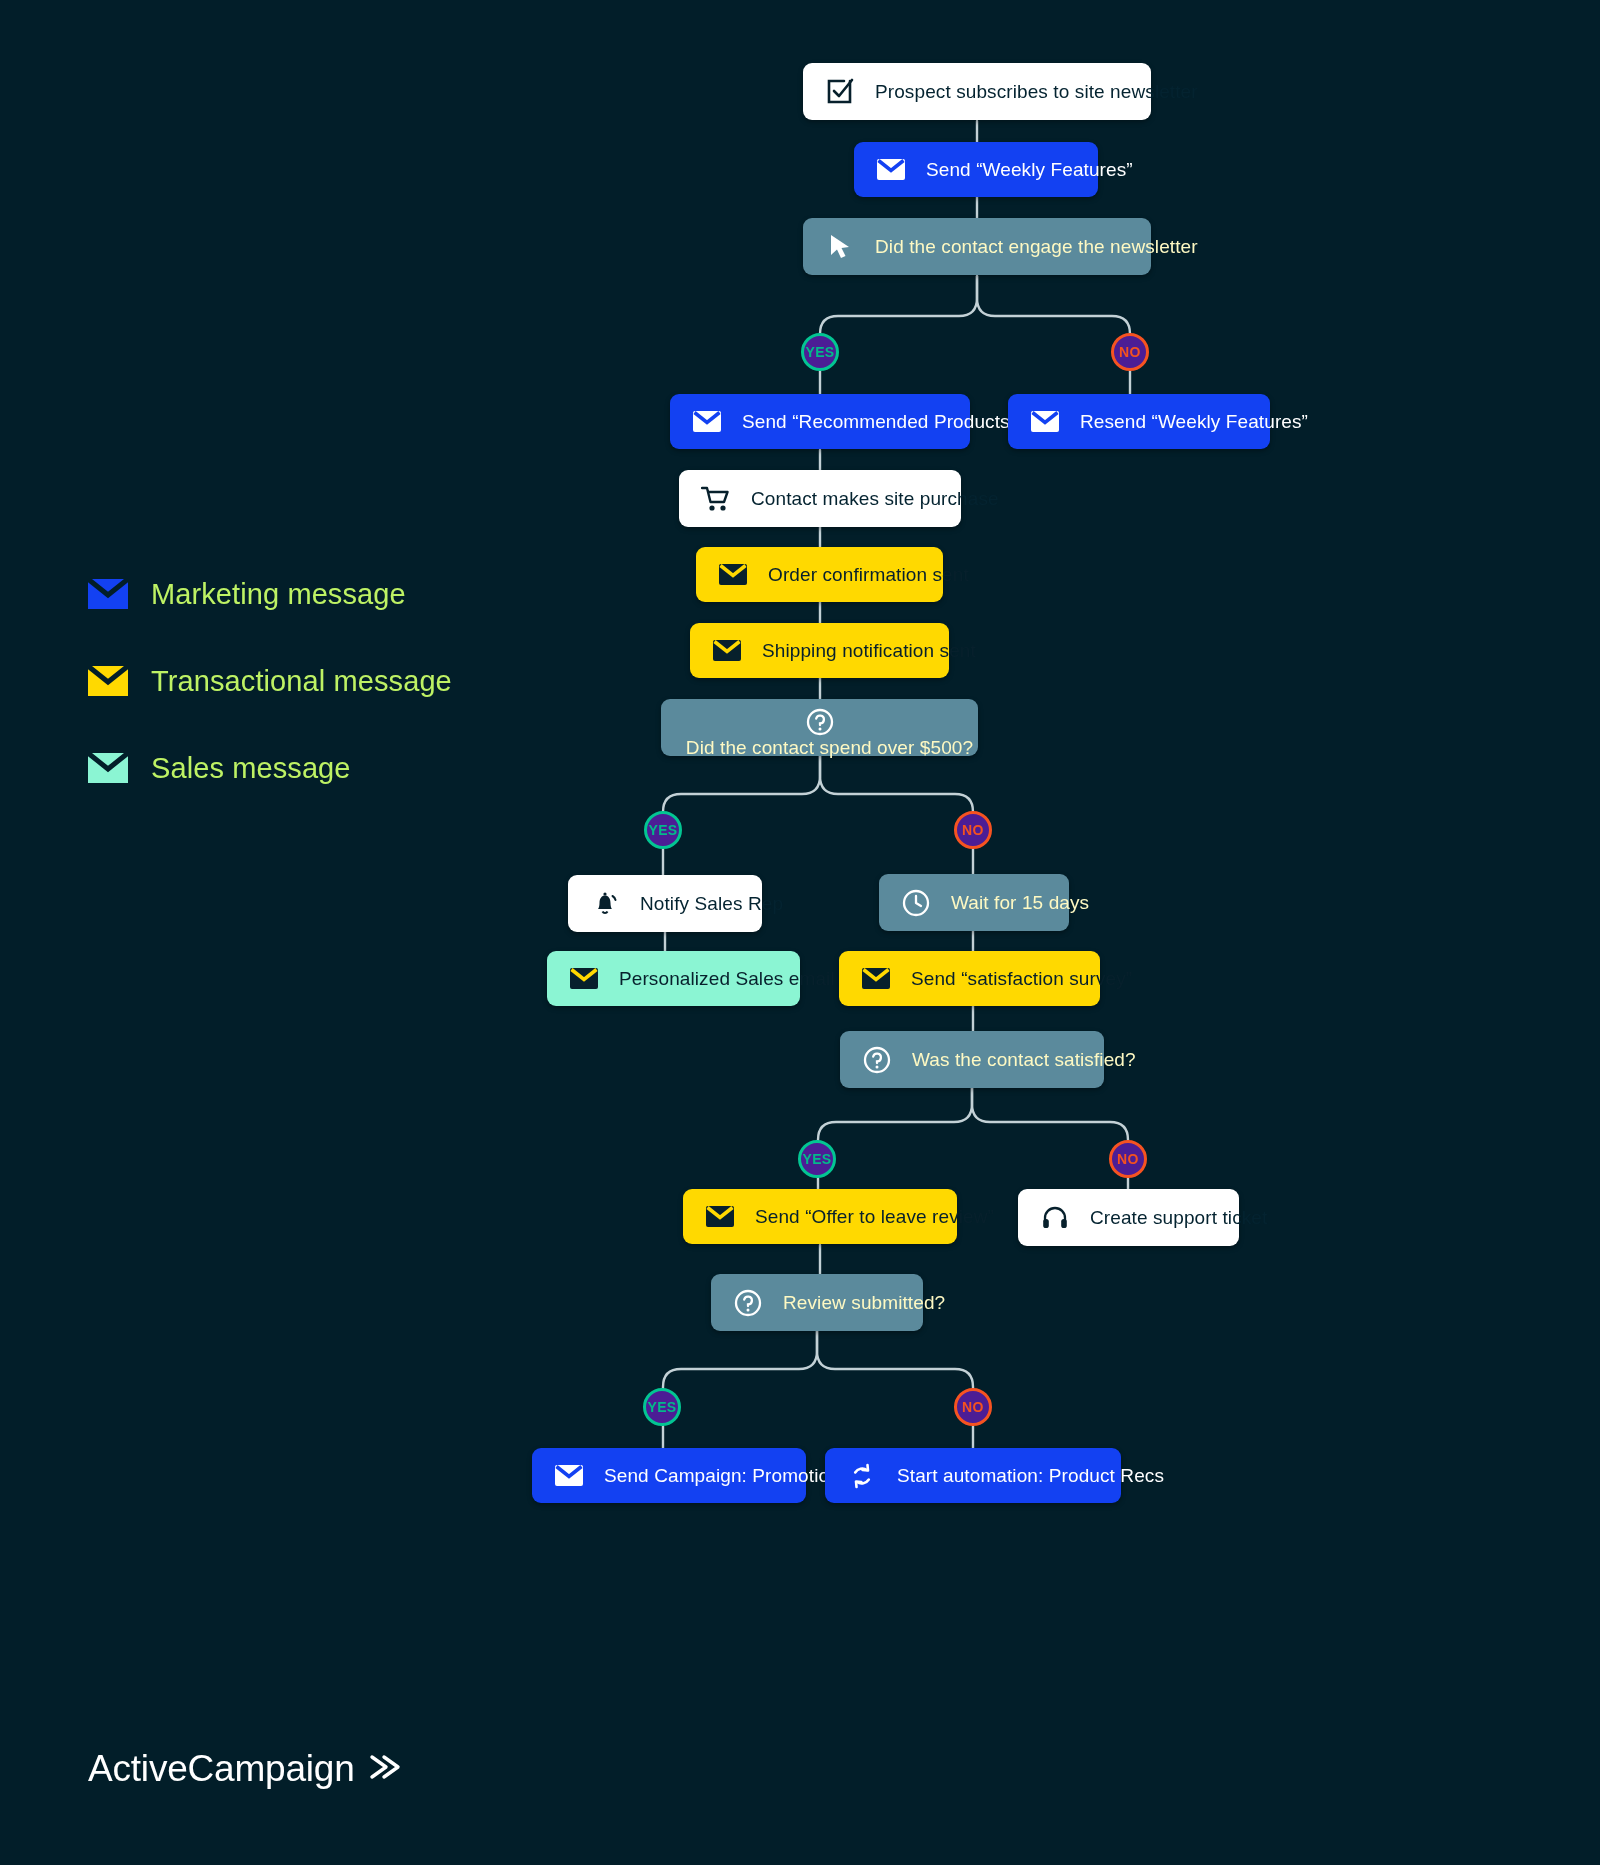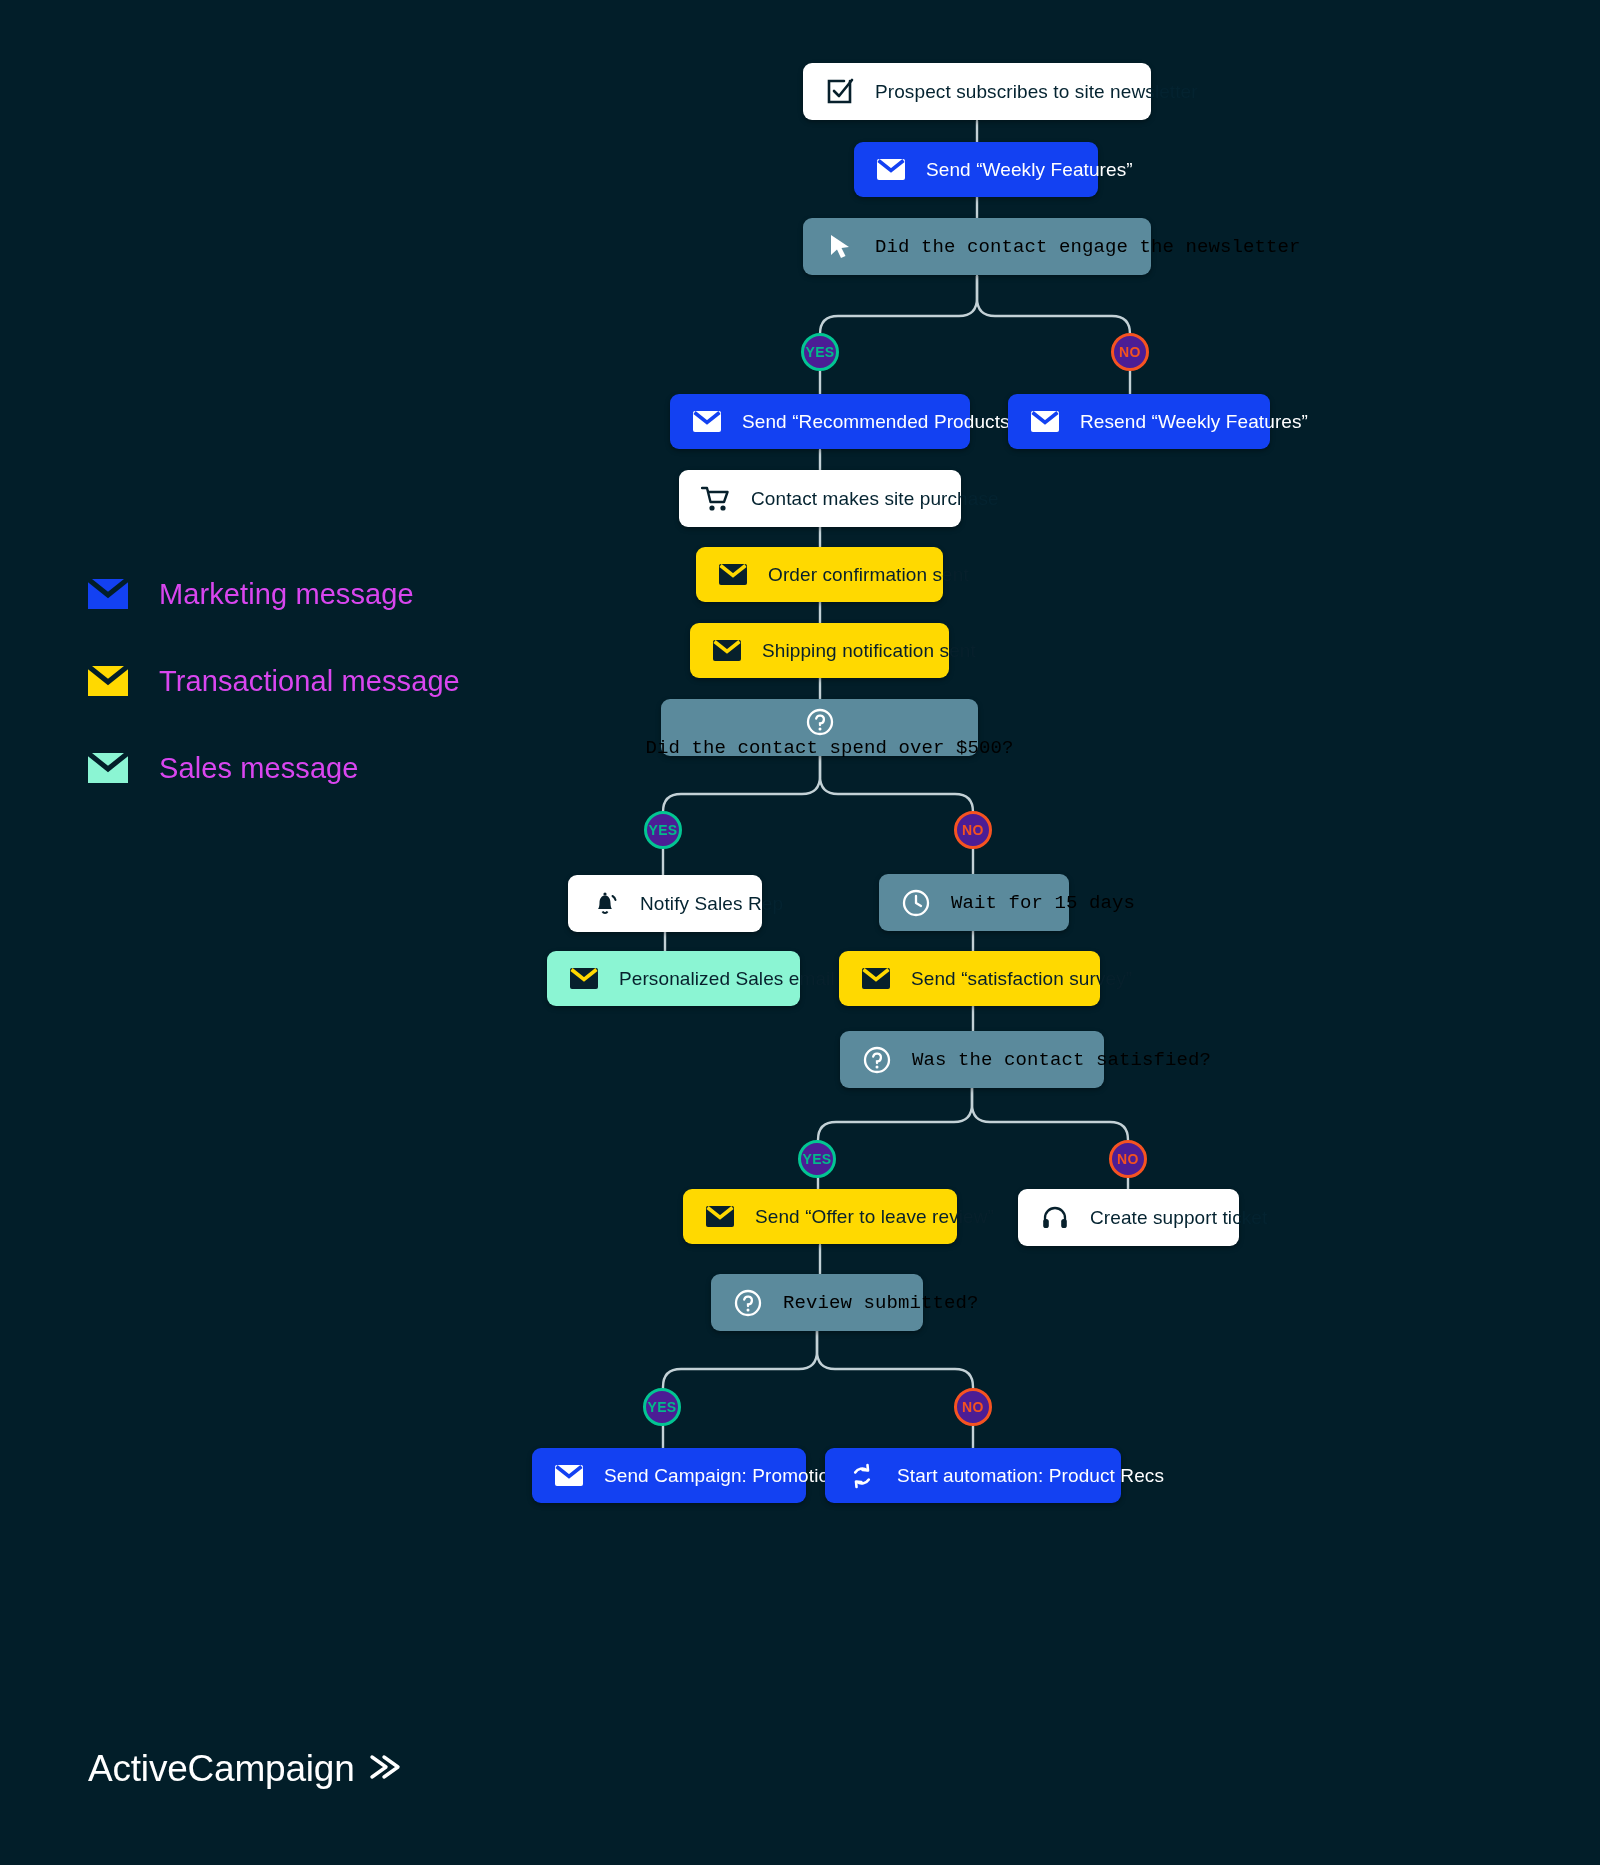--- a/index.html
+++ b/index.html
@@ -15,21 +15,21 @@
   
   .headline{
     position:absolute;left:88px;top:88px;width:620px;
     color:#ffffff;
     font-size:47px;line-height:1.16;font-weight:bold;
     letter-spacing:-0.5px;
   }
   .legend{position:absolute;left:88px;top:560px;}
   .legend-row{display:flex;align-items:center;height:68px;margin-bottom:19px;}
   .legend-label{
-    color:#d946ef;font-size:29px;margin-left:31px;letter-spacing:.1px;
+    color:#bef264;font-size:29px;margin-left:23px;letter-spacing:.1px;
   }
   .env{display:block;}
 
   
   .logo{
     position:absolute;left:88px;top:1748px;
     display:flex;align-items:center;color:#ffffff;
   }
   .logo-text{font-size:37px;letter-spacing:-0.2px;}
   .logo-chev{margin-left:13px;display:block;}
@@ -47,21 +47,21 @@
     white-space:nowrap;
     box-shadow:0 2px 5px rgba(0,0,0,.35);
   }
   .node .ntext{margin-left:20px;letter-spacing:.1px;}
   .node .nicon{display:flex;align-items:center;justify-content:center;width:30px;height:30px;flex:0 0 30px;}
 
   .n-white{background:#ffffff;color:#042330;}
   .n-blue{background:#1341f2;color:#ffffff;}
   .n-yellow{background:#ffd900;color:#07202c;}
   .n-mint{background:#8bf5d3;color:#07202c;}
-  .n-slate{background:#5b8a9c;color:#000000;font-family:Liberation Mono, monospace;}
+  .n-slate{background:#5b8a9c;color:#fef9c3;}
 
   .badge{
     position:absolute;
     width:38px;height:38px;border-radius:50%;
     background:#4c1d95;
     display:flex;align-items:center;justify-content:center;
     font-size:14px;font-weight:bold;letter-spacing:.4px;
     box-sizing:border-box;
   }
   .badge-yes{border:3px solid #03c592;color:#03b98a;}

